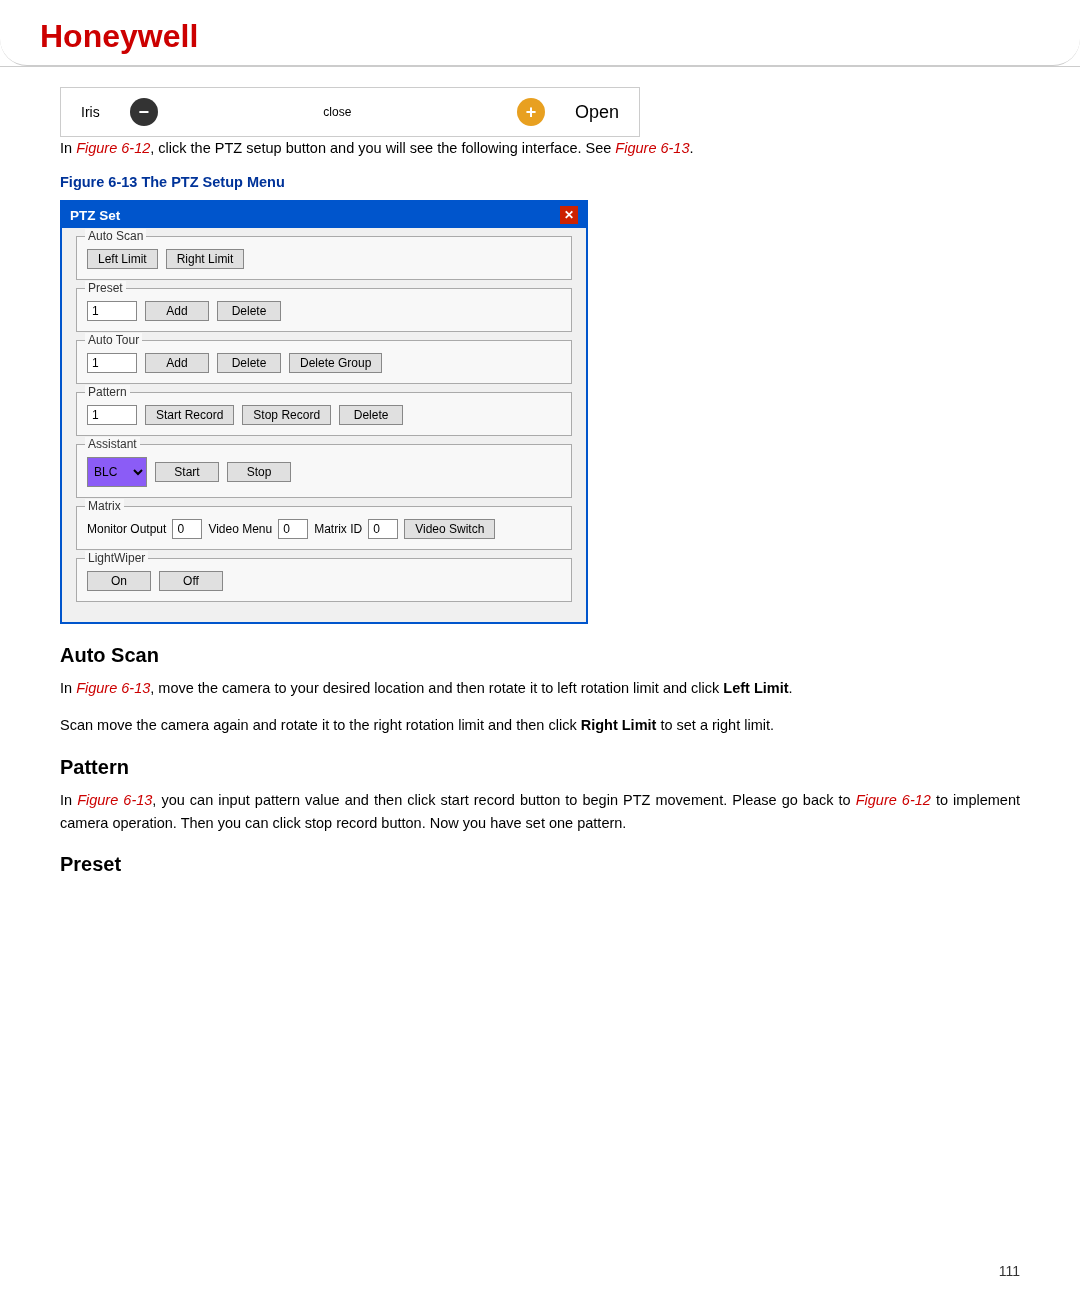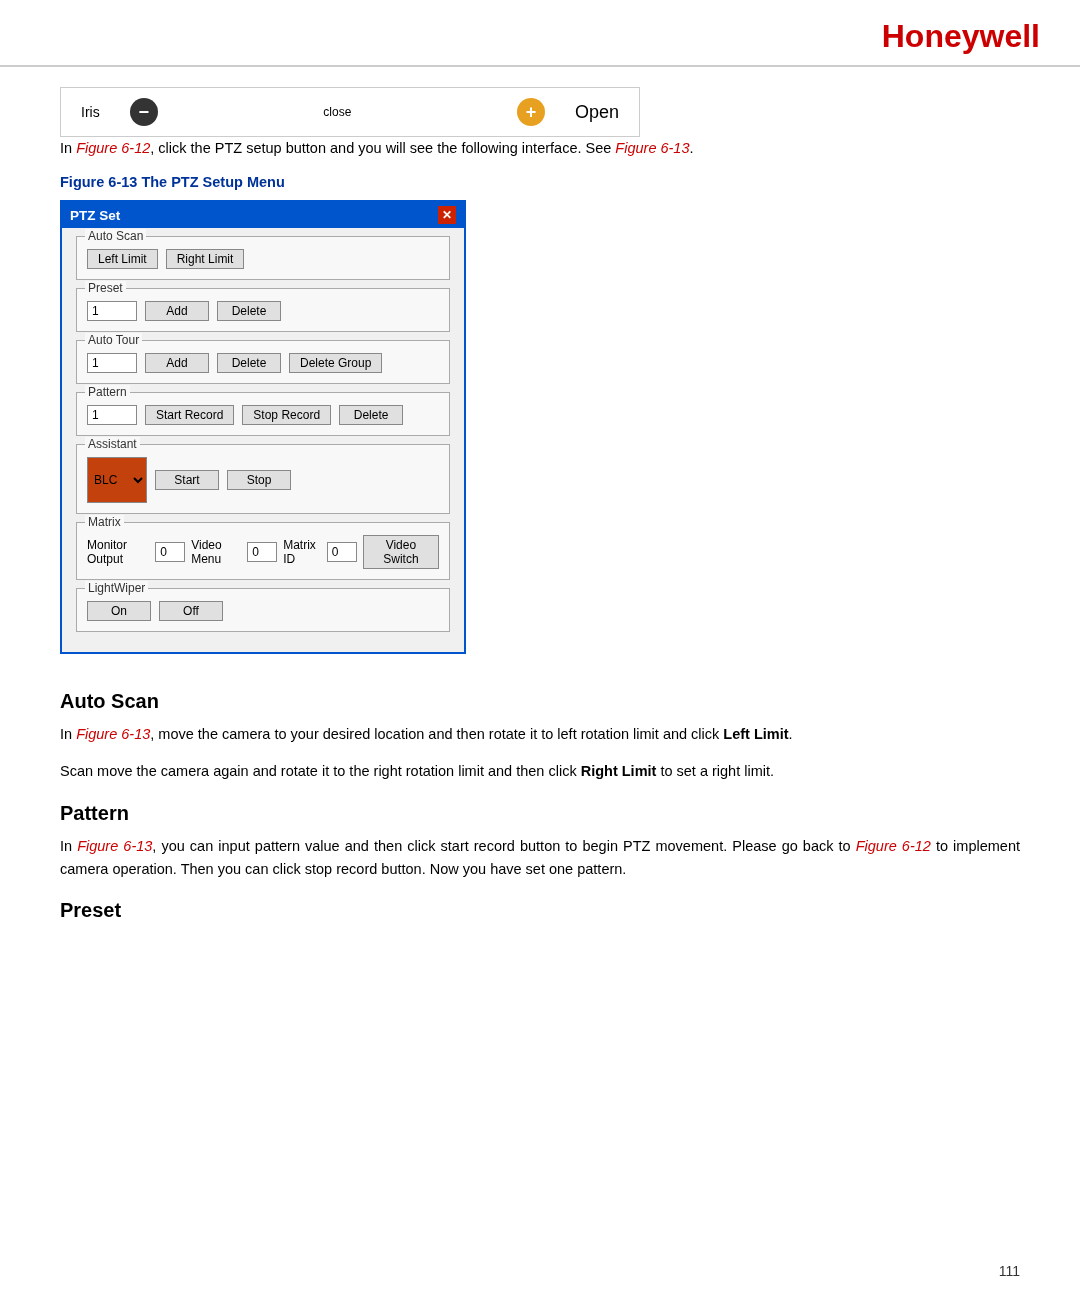--- a/index.html
+++ b/index.html
@@ -9,23 +9,24 @@
       background: #ffffff;
       font-family: Arial, sans-serif;
       font-size: 15px;
       color: #000;
       position: relative;
     }
 
     
     .header {
       display: flex;
-      justify-content: flex-end;
+      justify-content: flex-start;
       padding: 18px 40px 10px 40px;
       border-bottom: 1.5px solid #ccc;
+      border-radius: 27px;
     }
     .honeywell-logo {
       font-size: 32px;
       font-weight: bold;
       color: #cc0000;
       letter-spacing: 0px;
       font-family: Arial, sans-serif;
     }
 
     
@@ -79,23 +80,23 @@
     .figure-caption {
       font-size: 14.5px;
       font-weight: bold;
       color: #003399;
       margin-bottom: 10px;
     }
 
     
     .ptz-dialog {
       border: 2px solid #0055cc;
-      width: 406px;
+      width: 528px;
       background: #f0f0f0;
-      margin-bottom: 36px;
+      margin-bottom: 20px;
     }
     .ptz-title-bar {
       background: #0055cc;
       color: #fff;
       font-size: 13.5px;
       font-weight: bold;
       padding: 4px 8px;
       display: flex;
       align-items: center;
       justify-content: space-between;
@@ -147,23 +148,23 @@
     }
     .ptz-input {
       border: 1px solid #888;
       background: #fff;
       font-size: 12px;
       padding: 2px 4px;
       width: 50px;
     }
     .ptz-select {
       border: 1px solid #888;
-      background: #c2410c;
-      font-size: 12px;
-      padding: 14px 2px;
+      background: #8b5cf6;
+      font-size: 12px;
+      padding: 6px 2px;
       width: 60px;
     }
     .ptz-matrix-row {
       display: flex;
       align-items: center;
       gap: 6px;
       margin-top: 6px;
       font-size: 12px;
     }
     .ptz-matrix-label { font-size: 12px; }

